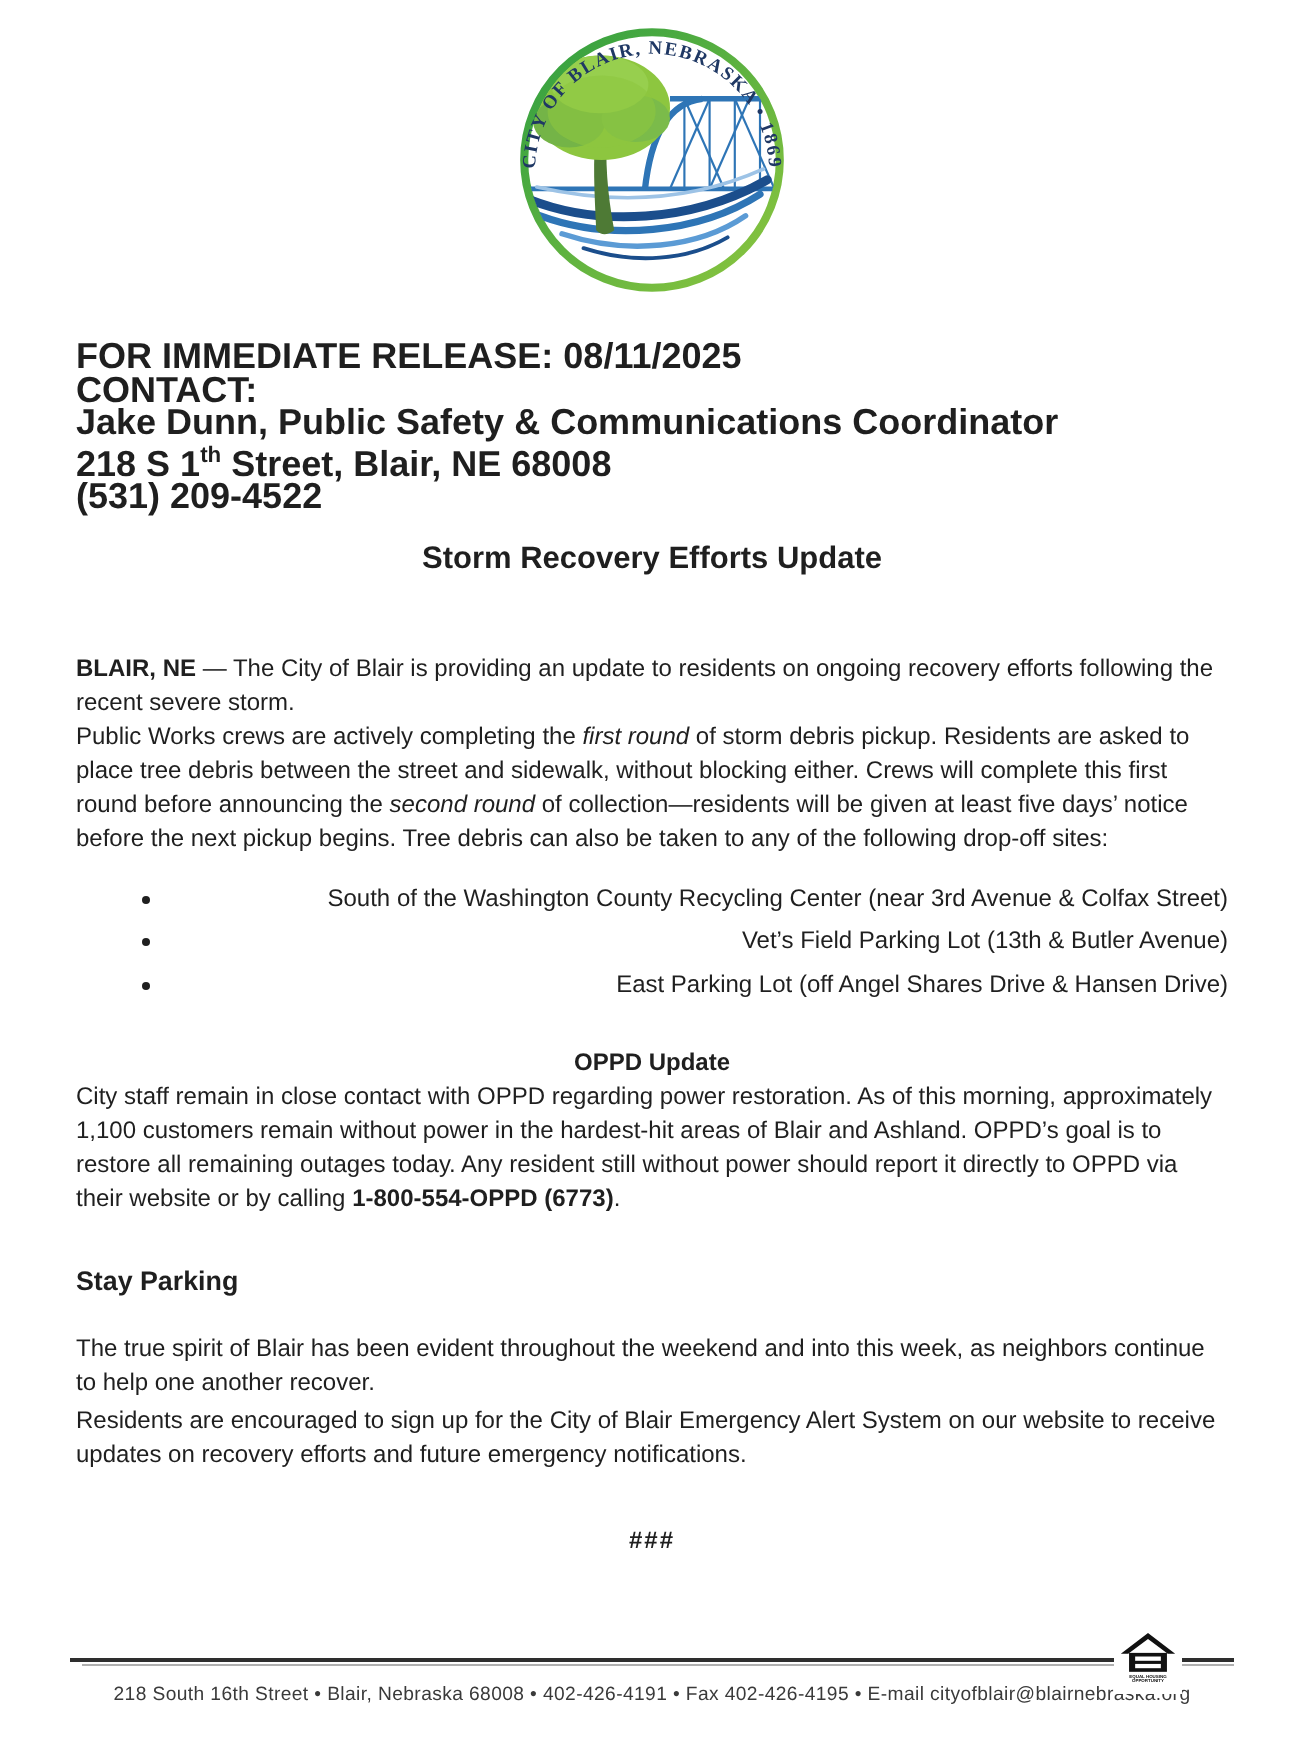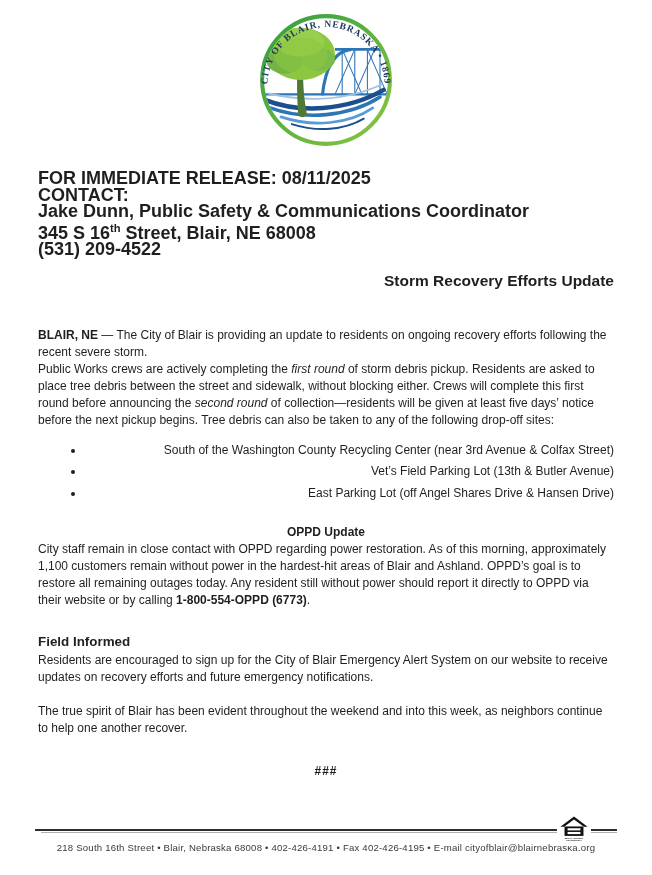--- a/index.html
+++ b/index.html
@@ -5,21 +5,21 @@
   html, body { margin:0; padding:0; }
   body {
     width:652px; height:875px; background:#ffffff;
     font-family:"Liberation Sans", sans-serif;
     color:#1f1f1f; overflow:hidden;
   }
   .page { position:relative; width:652px; height:875px; background:#fff; }
   .logo-wrap { text-align:center; padding-top:6px; height:152px; }
   .content { padding:0 38px; font-size:12px; line-height:17px; }
   .header-block { margin-top:12px; font-weight:bold; font-size:18px; line-height:16.6px; }
-  .doc-title { margin-top:14px; text-align:right; font-size:15.5px; font-weight:bold; }
+  .doc-title { margin-top:14px; text-align:center; font-size:15.5px; font-weight:bold; }
   .para { margin:0; }
   .intro { margin-top:38px; }
   .sec-heading { margin-top:28px; font-weight:bold; }
   .sec-heading.tight { margin-top:20px;text-align:center; }
   .stay-heading { margin-top:24px; font-weight:bold; font-size:13.4px; }
   ul.sites { margin:11px 0 0 30px; padding-left:17px; line-height:21.5px;text-align:right; }
   ul.sites li { padding-left:3px; }
   .mt4 { margin-top:2px; }
   .mt17 { margin-top:17px; }
   .center-line { text-align:center; margin-top:30px; }
@@ -95,41 +95,41 @@
       </text>
     </svg>
   </div>
 
   <div class="content">
 
     <div class="header-block">
       <div>FOR IMMEDIATE RELEASE: 08/11/2025</div>
       <div>CONTACT:</div>
       <div>Jake Dunn, Public Safety &amp; Communications Coordinator</div>
-      <div><span>345 S 16</span><span style="vertical-align: super; font-size: 0.62em;">th</span><span> Street, Blair, NE 68008</span></div>
+      <div><span>218 S 1</span><span style="vertical-align: super; font-size: 0.62em;">th</span><span> Street, Blair, NE 68008</span></div>
       <div>(531) 209-4522</div>
     </div>
 
     <div class="doc-title">Storm Recovery Efforts Update</div>
 
     <p class="para intro"><span style="font-weight: bold;">BLAIR, NE </span><span>— The City of Blair is providing an update to residents on ongoing recovery efforts following the recent severe storm.</span></p>
 
     <p class="para"><span>Public Works crews are actively completing the </span><span style="font-style: italic;">first round</span><span> of storm debris pickup. Residents are asked to place tree debris between the street and sidewalk, without blocking either. Crews will complete this first round before announcing the </span><span style="font-style: italic;">second round</span><span> of collection—residents will be given at least five days’ notice before the next pickup begins. Tree debris can also be taken to any of the following drop-off sites:</span></p>
     <ul class="sites">
       <li>South of the Washington County Recycling Center (near 3rd Avenue &amp; Colfax Street)</li>
       <li>Vet’s Field Parking Lot (13th &amp; Butler Avenue)</li>
       <li>East Parking Lot (off Angel Shares Drive &amp; Hansen Drive)</li>
     </ul>
 
     <div class="sec-heading tight">OPPD Update</div>
     <p class="para"><span>City staff remain in close contact with OPPD regarding power restoration. As of this morning, approximately 1,100 customers remain without power in the hardest-hit areas of Blair and Ashland. OPPD’s goal is to restore all remaining outages today. Any resident still without power should report it directly to OPPD via their website or by calling </span><span style="font-weight: bold;">1-800-554-OPPD (6773)</span><span>.</span></p>
 
-    <div class="stay-heading">Field Informed</div>
+    <div class="stay-heading">Stay Parking</div>
+    <p class="para mt17">The true spirit of Blair has been evident throughout the weekend and into this week, as neighbors continue to help one another recover.</p>
     <p class="para mt4">Residents are encouraged to sign up for the City of Blair Emergency Alert System on our website to receive updates on recovery efforts and future emergency notifications.</p>
-    <p class="para mt17">The true spirit of Blair has been evident throughout the weekend and into this week, as neighbors continue to help one another recover.</p>
 
     <div class="endmark">###</div>
   </div>
 
   <div class="footer">
     <div class="rule-dark"></div>
     <div class="rule-light"></div>
     <div class="eho">
       <svg width="28" height="27" viewBox="0 0 34 31">
         <path d="M 17 1 L 33.5 13.5 L 29 13.5 L 17 4.6 L 5 13.5 L 0.5 13.5 Z" fill="#111"></path>

